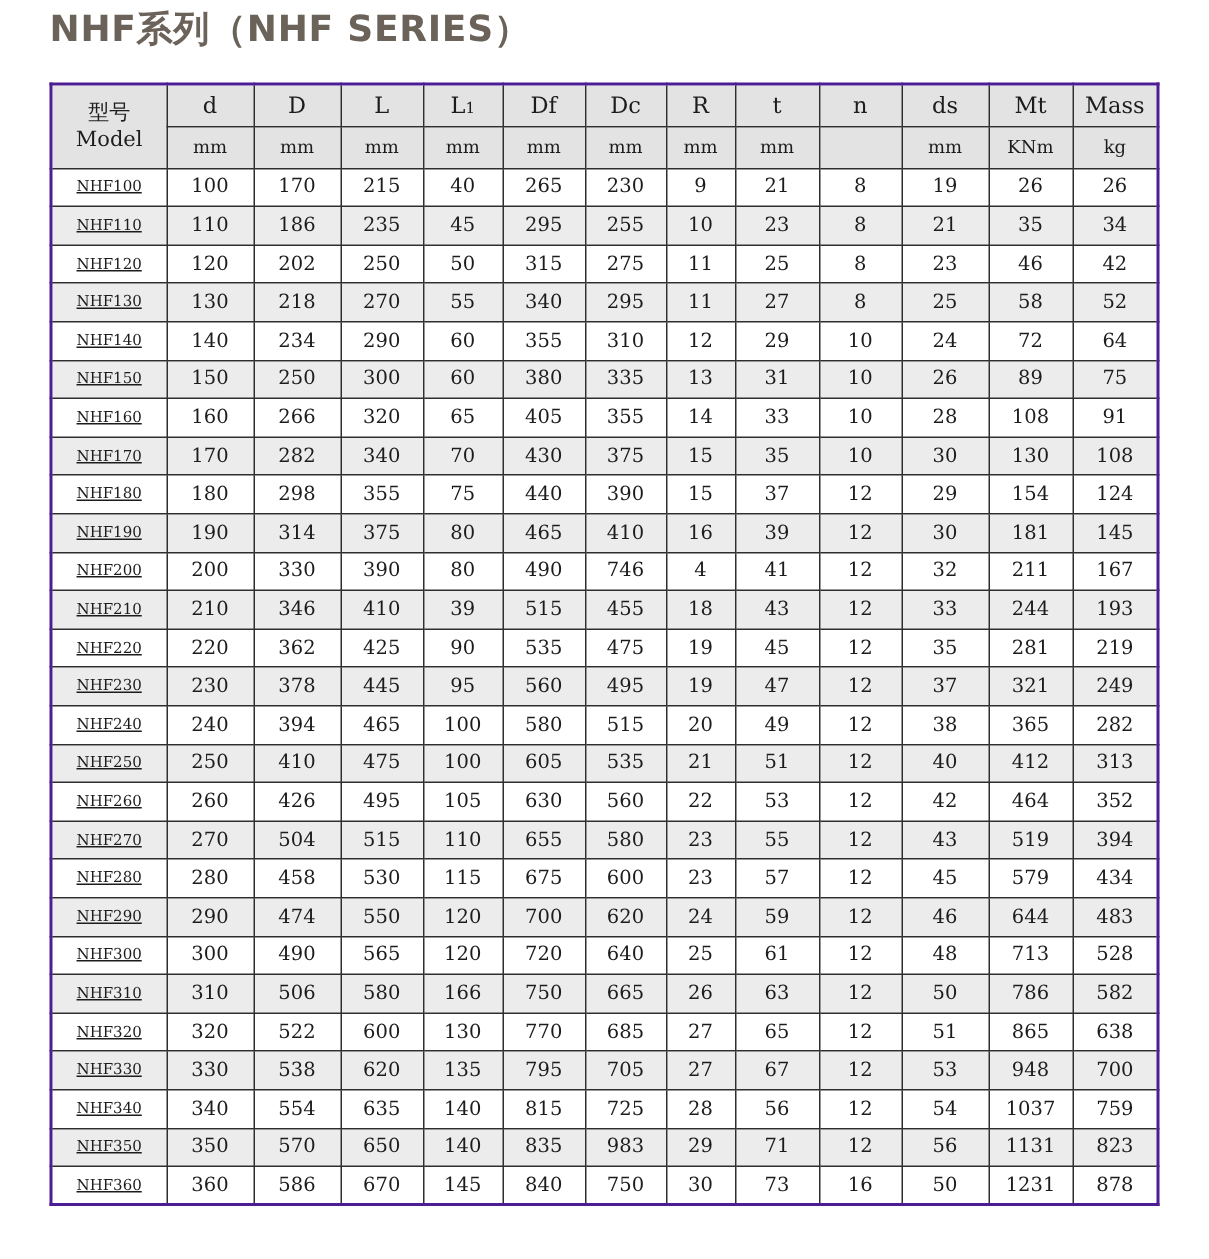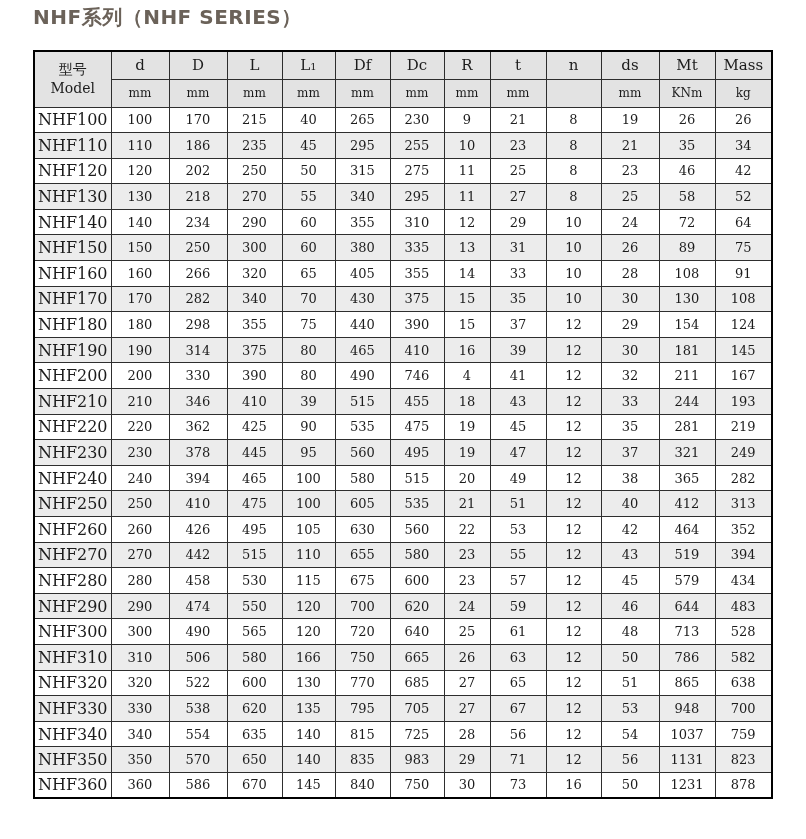--- a/index.html
+++ b/index.html
@@ -9,30 +9,30 @@
     width: 806px;
     height: 839px;
     background: #ffffff;
     font-family: "DejaVu Serif", "Liberation Serif", serif;
     color: #1c1c1c;
     overflow: hidden;
   }
   .page-title {
     font-family: "DejaVu Sans", "Liberation Sans", sans-serif;
     font-weight: bold;
-    font-size: 20px;
+    font-size: 24px;
     letter-spacing: 0.5px;
     color: #6b6259;
     padding: 4px 0 0 33px;
     line-height: 1.3;
   }
   .spec-table {
     margin: 20px 0 0 33px;
     border-collapse: collapse;
-    border: 2px solid #000000;
+    border: 2px solid #4c1d95;
     table-layout: fixed;
     width: 738px;
   }
   .spec-table th, .spec-table td {
     border: 1px solid #2e2e2e;
     text-align: center;
     vertical-align: middle;
     padding: 0;
     overflow: hidden;
     white-space: nowrap;
@@ -46,21 +46,21 @@
   .model-th { font-size: 14px; line-height: 1.35; }
   .sub { font-size: 10px; }
   .spec-table tbody td {
     height: 25.6px;
     font-size: 13px;
     background: #ffffff;
   }
   .spec-table tbody tr:nth-child(even) td {
     background: #ececec;
   }
-  .spec-table tbody td:first-child { font-size: 16px; }
+  .spec-table tbody td:first-child { font-size: 10px; text-decoration: underline; }
 </style>
 </head>
 <body>
 
 <div class="page">
   <div class="page-title">NHF系列（NHF SERIES）</div>
 
   <table class="spec-table">
     <colgroup id="table-cols">
         <col style="width: 77px;">
@@ -363,21 +363,21 @@
           <td>22</td>
           <td>53</td>
           <td>12</td>
           <td>42</td>
           <td>464</td>
           <td>352</td>
         </tr>
         <tr>
           <td>NHF270</td>
           <td>270</td>
-          <td>442</td>
+          <td>504</td>
           <td>515</td>
           <td>110</td>
           <td>655</td>
           <td>580</td>
           <td>23</td>
           <td>55</td>
           <td>12</td>
           <td>43</td>
           <td>519</td>
           <td>394</td>

